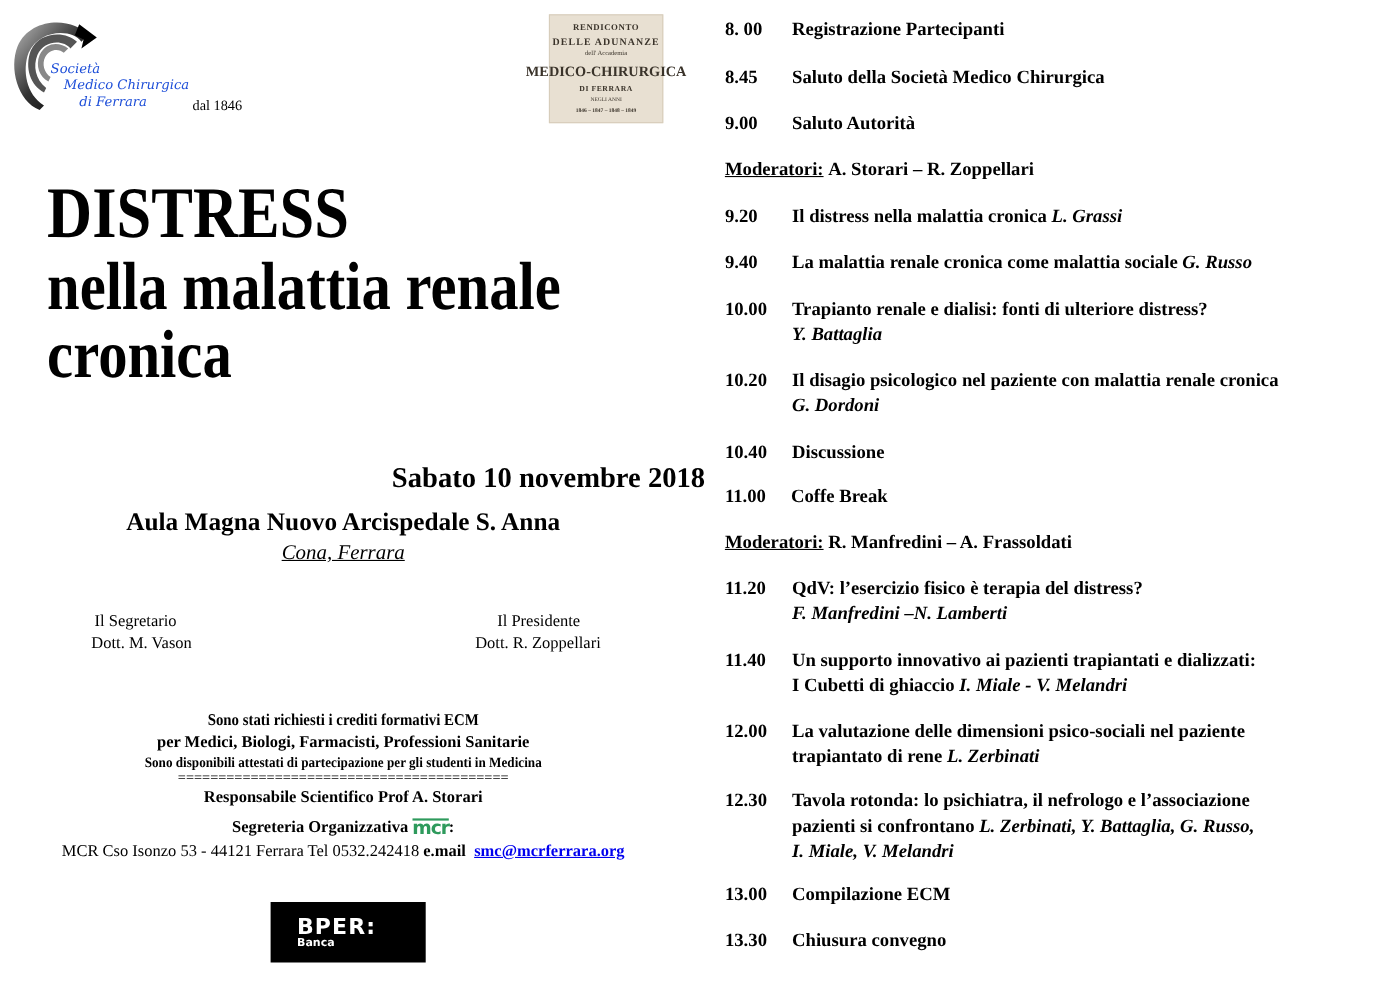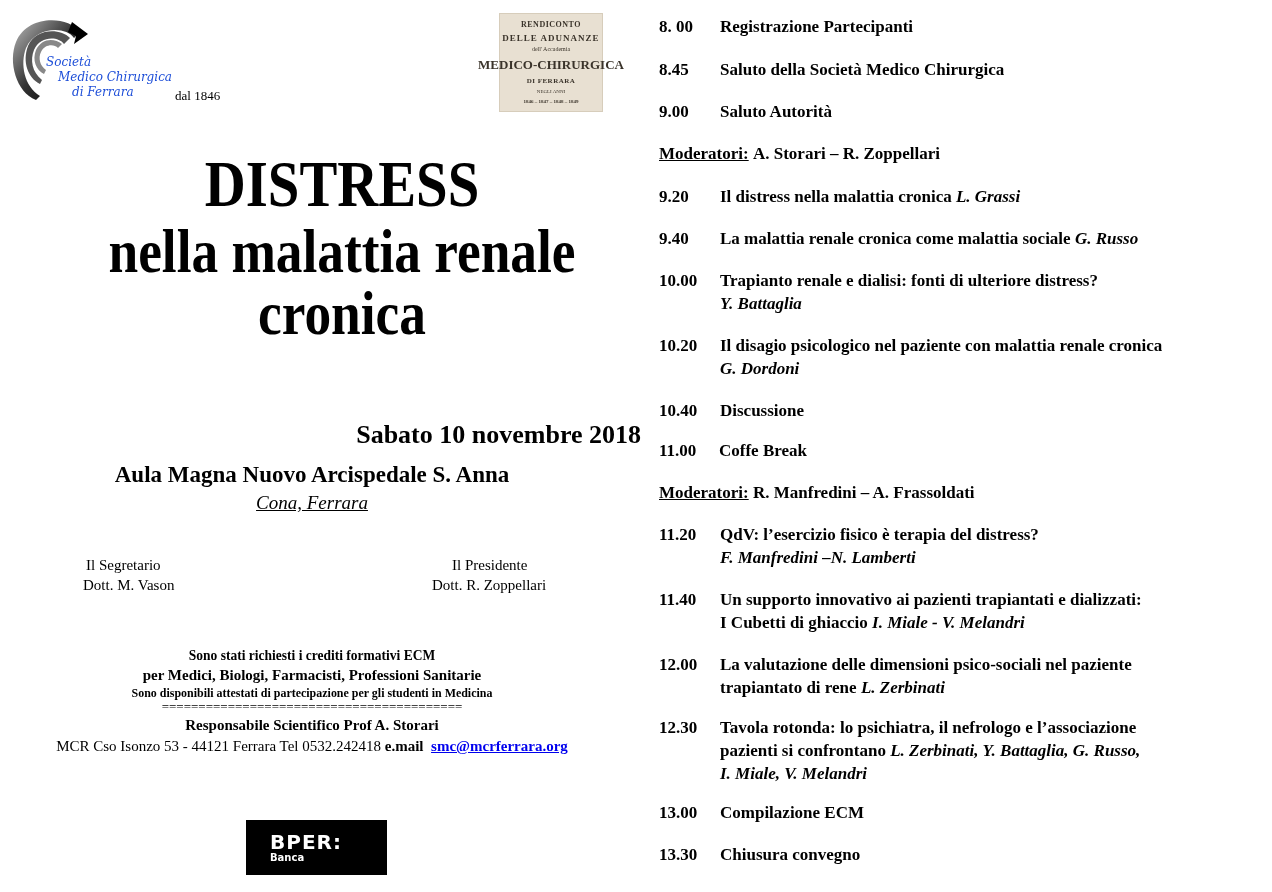--- a/index.html
+++ b/index.html
@@ -29,21 +29,21 @@
   }
   .book div { text-align: center; white-space: nowrap; }
   .book .b1 { font-size: 8px; font-weight: bold; letter-spacing: 0.5px; }
   .book .b2 { font-size: 9px; font-weight: bold; letter-spacing: 1px; margin-top: 4px; }
   .book .b3 { font-size: 6px; margin-top: 3px; }
   .book .b4 { font-size: 13px; font-weight: bold; margin-top: 5px; }
   .book .b5 { font-size: 7px; font-weight: bold; letter-spacing: 0.5px; margin-top: 4px; }
   .book .b6 { font-size: 5px; margin-top: 4px; }
   .book .b7 { font-size: 5px; font-weight: bold; margin-top: 5px; }
 
-  .title-block { left: 0; top: 148px; width: 612px; text-align: center; margin-left: 36px; }
+  .title-block { left: 0; top: 158px; width: 612px; text-align: left; }
   .title-1 {
     font-family: "Liberation Serif", serif; font-weight: bold;
     font-size: 66px; line-height: 72px; transform: scaleX(0.86); transform-origin: center;
   }
   .title-2, .title-3 {
     font-family: "Liberation Serif", serif; font-weight: bold;
     font-size: 62px; line-height: 62px; transform: scaleX(0.86); transform-origin: center;
   }
 
   .date { left: 17px; top: 420px; width: 624px; text-align: right; font-weight: bold; font-size: 26px; }
@@ -140,20 +140,24 @@
   <div class="r1">Il Presidente</div>
   <div>Dott. R. Zoppellari</div>
 </div>
 
 <div class="abs ecm">
   <div class="l1">Sono stati richiesti i crediti formativi ECM</div>
   <div class="l2">per Medici, Biologi, Farmacisti, Professioni Sanitarie</div>
   <div class="l3">Sono disponibili attestati di partecipazione per gli studenti in Medicina</div>
   <div class="sep">=========================================</div>
   <div class="l4">Responsabile Scientifico Prof A. Storari</div>
+  <div class="l5">
+    <span>Segreteria Organizzativa</span>
+    <span class="mcr-logo">mcr</span><span>:</span>
+  </div>
   <div class="l6">
     <span>MCR Cso Isonzo 53 - 44121 Ferrara Tel 0532.242418</span>
     <b>e.mail</b>
     &nbsp;<a>smc@mcrferrara.org</a>
   </div>
 </div>
 
 <div class="abs bper">
   <div class="bn">BPER:</div>
   <div class="bs">Banca</div>

